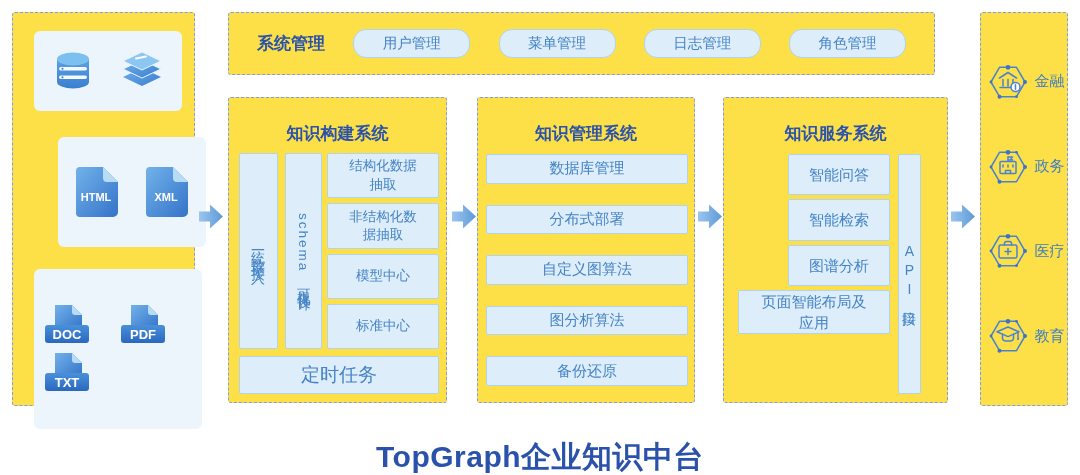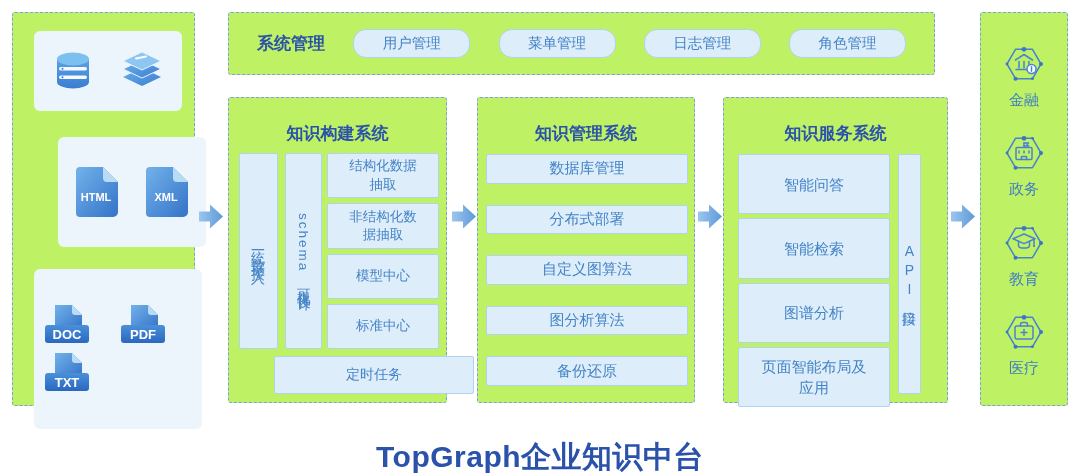--- a/index.html
+++ b/index.html
@@ -1,18 +1,18 @@
 <!DOCTYPE html>
 <html><head>
 <meta charset="utf-8">
 <style>
   html,body{margin:0;padding:0;background:#fff;}
   .stage{position:relative;width:1080px;height:475px;background:#fff;
     font-family:"Liberation Sans","DejaVu Sans",sans-serif;overflow:hidden;}
-  .dashed{position:absolute;border:1px dashed #7f9ce5;border-radius:3px;background:#bef264;box-sizing:border-box;}
+  .dashed{position:absolute;border:1px dashed #7f9ce5;border-radius:3px;background:#fde047;box-sizing:border-box;}
   
   .box-left{left:12px;top:12px;width:183px;height:394px;}
   .panel{position:absolute;left:21px;width:148px;background:#ecf4fc;border-radius:6px;
     display:flex;align-items:center;justify-content:center;}
   .p1{top:18px;height:80px;gap:24px;}
   .p2{top:124px;height:110px;gap:26px;margin-left:24px;}
   .p3{top:256px;height:160px;flex-wrap:wrap;column-gap:30px;row-gap:6px;align-content:center;padding:0 10px;justify-content:flex-start;}
   
   .box-top{left:228px;top:12px;width:707px;height:63px;display:flex;align-items:center;
     justify-content:space-between;padding:0 28px;}
@@ -26,34 +26,34 @@
   .box-service{left:723px;top:97px;width:225px;height:306px;}
   .sec-title{position:absolute;top:24px;left:0;right:0;text-align:center;
     font-size:17px;font-weight:bold;color:#2b52ab;}
   .vbar{position:absolute;writing-mode:vertical-rl;text-orientation:mixed;
     display:flex;align-items:center;justify-content:center;letter-spacing:4px;line-height:1;}
   .vbar1{left:10px;top:55px;width:39px;height:196px;font-size:14px;}
   .vbar2{left:56px;top:55px;width:37px;height:196px;font-size:13.5px;letter-spacing:2px;}
   .bstack{position:absolute;left:98px;top:55px;width:112px;height:196px;
     display:flex;flex-direction:column;gap:5px;}
   .bstack .cell{flex:1;padding:0 16px;font-size:13.5px;line-height:1.35;text-align:center;}
-  .bbottom{position:absolute;left:10px;top:258px;width:200px;height:38px;font-size:14px;margin-left:35px;}
+  .bbottom{position:absolute;left:10px;top:258px;width:200px;height:38px;font-size:19px;}
   .mlist{position:absolute;left:8px;top:56px;width:202px;height:232px;
     display:flex;flex-direction:column;gap:21px;}
   .mlist .cell{flex:1;font-size:15px;}
-  .slist{position:absolute;left:14px;top:56px;width:152px;height:253px;
-    display:flex;flex-direction:column;gap:4px;}
+  .slist{position:absolute;left:14px;top:56px;width:152px;height:180px;
+    display:flex;flex-direction:column;gap:4px;align-items:flex-end;}
   .slist .cell{flex:1;padding:0 20px;font-size:15px;line-height:1.4;text-align:center;}
   .api-bar{position:absolute;left:174px;top:56px;width:23px;height:240px;font-size:14px;
     writing-mode:vertical-rl;text-orientation:upright;letter-spacing:3px;
     display:flex;align-items:center;justify-content:center;line-height:1;}
   
   .box-right{left:980px;top:12px;width:88px;height:394px;display:flex;flex-direction:column;
     justify-content:space-evenly;align-items:center;padding:8px 0;}
-  .ind{display:flex;flex-direction:column;align-items:center;gap:3px;}
+  .ind{display:flex;flex-direction:row;align-items:center;gap:3px;}
   .ind-label{font-size:15px;color:#3f7cc6;}
   
   .arrow{position:absolute;top:203px;}
   .a1{left:199px;} .a2{left:452px;} .a3{left:698px;} .a4{left:951px;}
   
   .page-title{position:absolute;left:0;right:0;top:437px;text-align:center;
     font-size:30px;font-weight:800;color:#2b52ab;letter-spacing:.5px;}
   .hexlbl{stroke:#4a82d2;stroke-width:1.5;fill:none;stroke-linecap:round;stroke-linejoin:round;}
 </style>
 </head>
@@ -230,39 +230,39 @@
       </svg>
       <span class="ind-label">政务</span>
     </div>
     <div class="ind">
       <svg width="48" height="48" viewBox="0 0 48 48">
         <polygon points="7,24 15.5,9.3 32.5,9.3 41,24 32.5,38.7 15.5,38.7" class="hexlbl"></polygon>
         <circle cx="24" cy="9.3" r="2.4" fill="#3d74c8"></circle>
         <circle cx="41" cy="24" r="2" fill="#3d74c8"></circle>
         <circle cx="15.5" cy="38.7" r="2" fill="#3d74c8"></circle>
         <circle cx="7" cy="24" r="1.4" fill="#3d74c8"></circle>
+        <circle cx="32.5" cy="38.7" r="1.4" fill="#3d74c8"></circle>
+        <path d="M20.5 18 v-1.5 a2 2 0 0 1 2 -2 h3 a2 2 0 0 1 2 2 V18" class="hexlbl"></path>
+        <rect x="15" y="18" width="18" height="13" rx="2" class="hexlbl"></rect>
+        <line x1="24" y1="21.5" x2="24" y2="27.5" class="hexlbl"></line>
+        <line x1="21" y1="24.5" x2="27" y2="24.5" class="hexlbl"></line>
+      </svg>
+      <span class="ind-label">医疗</span>
+    </div>
+    <div class="ind">
+      <svg width="48" height="48" viewBox="0 0 48 48">
+        <polygon points="7,24 15.5,9.3 32.5,9.3 41,24 32.5,38.7 15.5,38.7" class="hexlbl"></polygon>
+        <circle cx="24" cy="9.3" r="2.4" fill="#3d74c8"></circle>
+        <circle cx="41" cy="24" r="2" fill="#3d74c8"></circle>
+        <circle cx="15.5" cy="38.7" r="2" fill="#3d74c8"></circle>
+        <circle cx="7" cy="24" r="1.4" fill="#3d74c8"></circle>
         <circle cx="32.5" cy="9.3" r="1.4" fill="#3d74c8"></circle>
         <polygon points="24,15 35,19.8 24,24.6 13,19.8" class="hexlbl"></polygon>
         <path d="M18.5 22.2 v4.3 a5.5 2.6 0 0 0 11 0 v-4.3" class="hexlbl"></path>
         <line x1="34" y1="20.5" x2="34" y2="26" class="hexlbl"></line>
         <circle cx="34" cy="27" r="1" fill="#3d74c8"></circle>
       </svg>
       <span class="ind-label">教育</span>
     </div>
-    <div class="ind">
-      <svg width="48" height="48" viewBox="0 0 48 48">
-        <polygon points="7,24 15.5,9.3 32.5,9.3 41,24 32.5,38.7 15.5,38.7" class="hexlbl"></polygon>
-        <circle cx="24" cy="9.3" r="2.4" fill="#3d74c8"></circle>
-        <circle cx="41" cy="24" r="2" fill="#3d74c8"></circle>
-        <circle cx="15.5" cy="38.7" r="2" fill="#3d74c8"></circle>
-        <circle cx="7" cy="24" r="1.4" fill="#3d74c8"></circle>
-        <circle cx="32.5" cy="38.7" r="1.4" fill="#3d74c8"></circle>
-        <path d="M20.5 18 v-1.5 a2 2 0 0 1 2 -2 h3 a2 2 0 0 1 2 2 V18" class="hexlbl"></path>
-        <rect x="15" y="18" width="18" height="13" rx="2" class="hexlbl"></rect>
-        <line x1="24" y1="21.5" x2="24" y2="27.5" class="hexlbl"></line>
-        <line x1="21" y1="24.5" x2="27" y2="24.5" class="hexlbl"></line>
-      </svg>
-      <span class="ind-label">医疗</span>
-    </div>
   </div>
 
   <div class="page-title">TopGraph企业知识中台</div>
 </div>
 
 </body></html>

